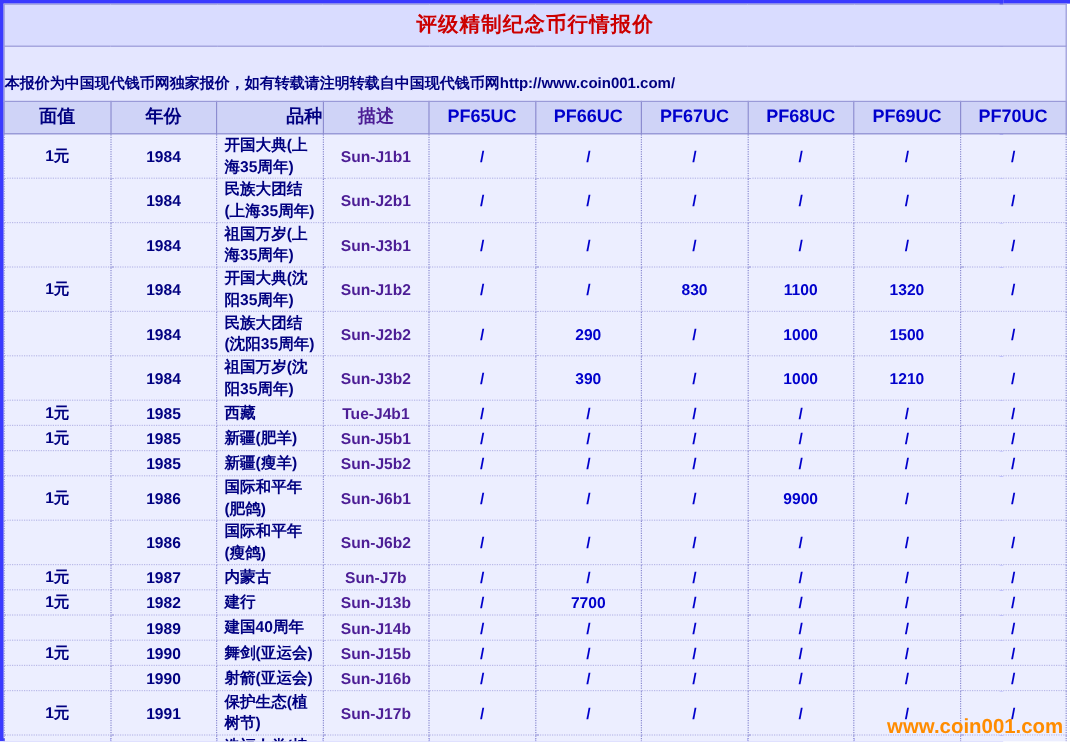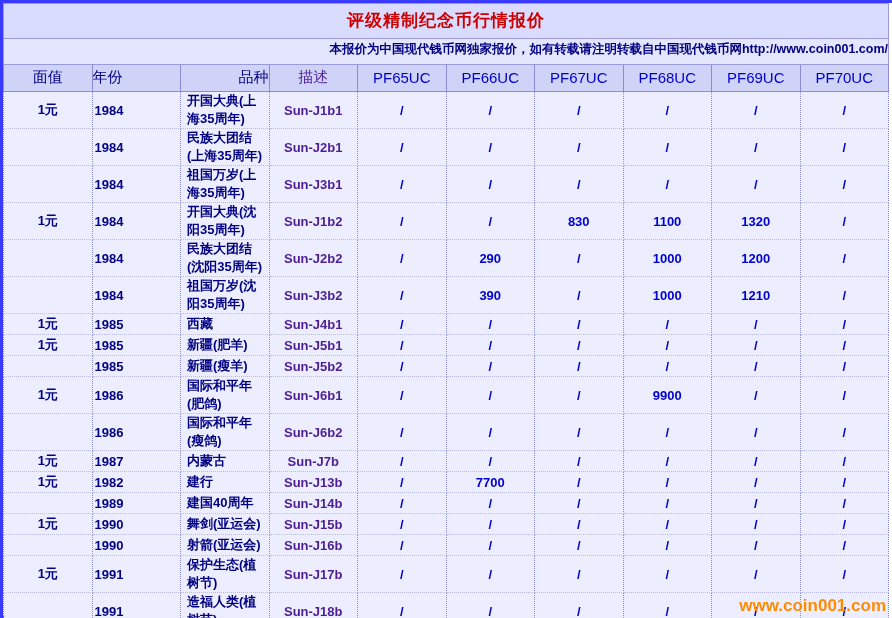--- a/index.html
+++ b/index.html
@@ -5,35 +5,35 @@
   html,body{margin:0;padding:0;background:#ffffff;}
   body{font-family:"Liberation Sans","DejaVu Sans",sans-serif;}
   #page{width:892px;height:618px;position:relative;overflow:hidden;background:#ffffff;}
   .outer{position:absolute;left:0;top:0;width:836px;height:618px;border:3px solid #3a3aff;box-sizing:border-box;background:#eef0ff;}
   table.main{border-collapse:collapse;width:886px;margin:0;table-layout:fixed;}
   .title-row td{
     background:#d9dcff;border:1px solid #9a9ad8;text-align:center;
     color:#cc0000;font-weight:bold;font-size:17px;padding:5px 0 6px 0;letter-spacing:1px;
   }
   .notice-row td{
-    background:#e4e6ff;border:1px solid #9a9ad8;text-align:right;
-    color:#000080;font-weight:bold;font-size:12.5px;padding:2px 0 6px 0;
+    background:#e4e6ff;border:1px solid #9a9ad8;text-align:left;
+    color:#000080;font-weight:bold;font-size:12.5px;padding:22px 0 6px 0;
   }
   .head-row td{
     background:#cfd3f7;border:1px solid #8c8cd0;text-align:center;
-    color:#000080;font-weight:normal;font-size:15px;padding:3px 0 4px 0;
+    color:#000080;font-weight:bold;font-size:15px;padding:3px 0 4px 0;
   }
   td.cell{
     border-left:1px dotted #8a8ad0;border-right:1px dotted #8a8ad0;
     border-top:1px dotted #b9b9e8;border-bottom:1px dotted #b9b9e8;
     font-size:13px;font-weight:bold;height:20px;padding:0 2px;
     background:#eceeff;color:#000080;
   }
   td.denom{text-align:center;width:42px;}
-  td.year{text-align:left;width:62px;}
+  td.year{text-align:center;width:62px;}
   td.variety{text-align:left;padding-left:6px;width:240px;}
   td.code{text-align:center;width:96px;color:#4c1d95;}
   td.price{text-align:center;width:74px;color:#0000cc;}
   .slash{color:#3333cc;font-weight:bold;}
   .red{color:#ff0000;}
   .wm{position:absolute;right:6px;bottom:2px;color:#ff8c00;font-weight:bold;font-size:17px;font-family:"Liberation Sans",sans-serif;}
   .topline{position:absolute;left:0;top:0;width:892px;height:3px;background:#3a3aff;}
 </style>
 </head>
 <body>
@@ -111,40 +111,40 @@
           </tr>
           <tr>
             <td class="cell denom"></td>
             <td class="cell year">1984</td>
             <td class="cell variety">民族大团结(沈阳35周年)</td>
             <td class="cell code">Sun-J2b2</td>
             <td class="cell price slash">/</td>
             <td class="cell price">290</td>
             <td class="cell price slash">/</td>
             <td class="cell price">1000</td>
-            <td class="cell price">1200</td>
+            <td class="cell price">1500</td>
             <td class="cell price slash">/</td>
           </tr>
           <tr>
             <td class="cell denom"></td>
             <td class="cell year">1984</td>
             <td class="cell variety">祖国万岁(沈阳35周年)</td>
             <td class="cell code">Sun-J3b2</td>
             <td class="cell price slash">/</td>
             <td class="cell price">390</td>
             <td class="cell price slash">/</td>
             <td class="cell price">1000</td>
             <td class="cell price">1210</td>
             <td class="cell price slash">/</td>
           </tr>
           <tr>
             <td class="cell denom">1元</td>
             <td class="cell year">1985</td>
             <td class="cell variety">西藏</td>
-            <td class="cell code">Sun-J4b1</td>
+            <td class="cell code">Tue-J4b1</td>
             <td class="cell price slash">/</td>
             <td class="cell price slash">/</td>
             <td class="cell price slash">/</td>
             <td class="cell price slash">/</td>
             <td class="cell price slash">/</td>
             <td class="cell price slash">/</td>
           </tr>
           <tr>
             <td class="cell denom">1元</td>
             <td class="cell year">1985</td>

